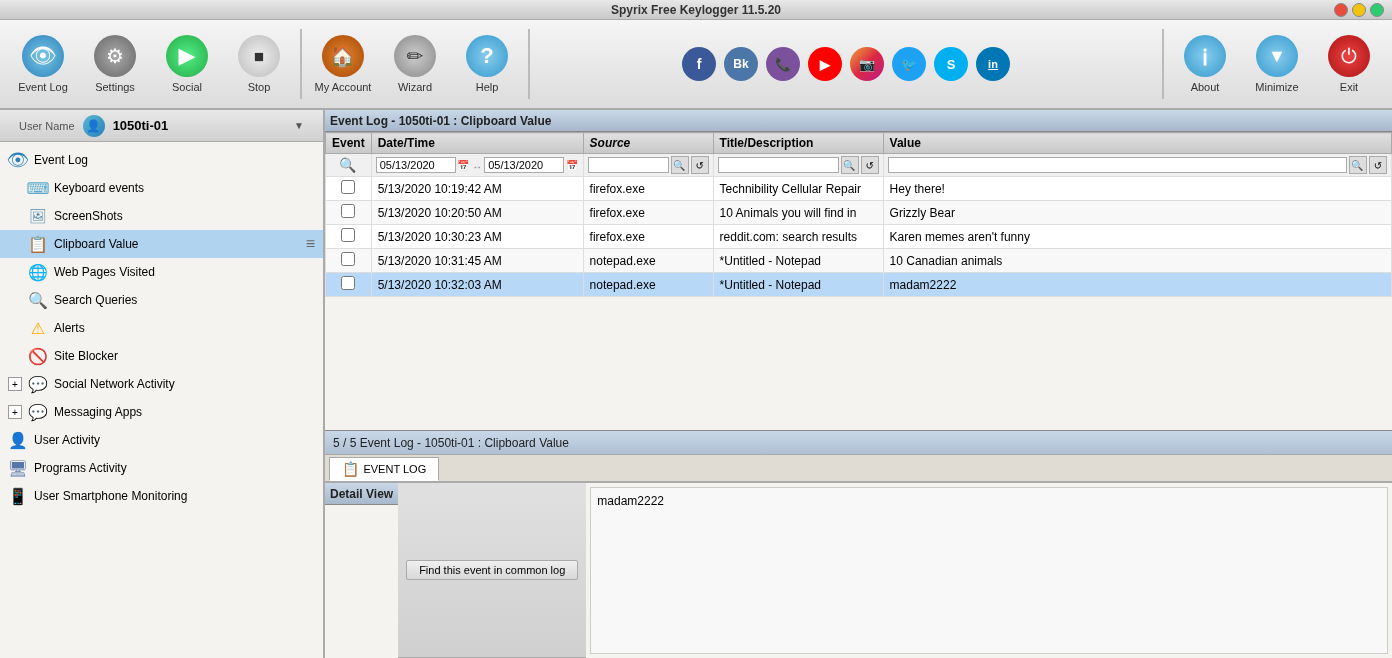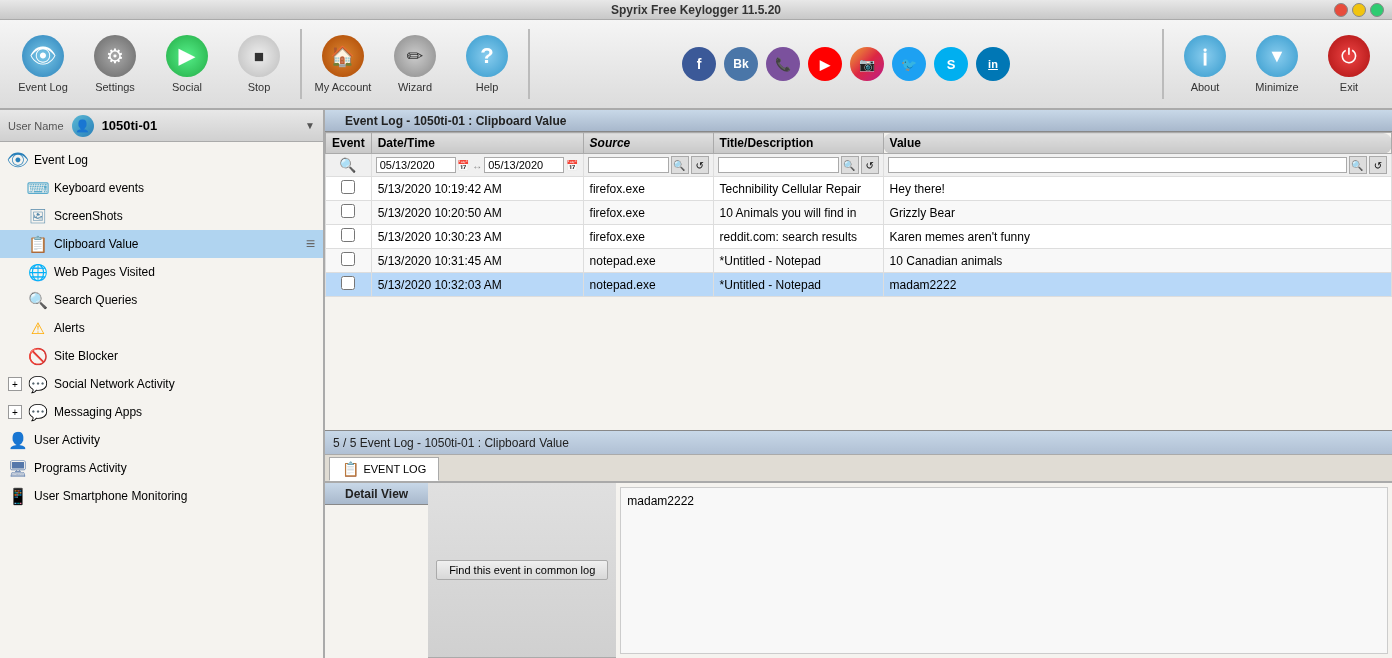--- a/index.html
+++ b/index.html
@@ -92,21 +92,21 @@
       background: #f5f3ef;
       border-right: 2px solid #aaa;
       display: flex;
       flex-direction: column;
     }
     .sidebar-header {
       background: linear-gradient(to bottom, #e8e8e8, #d0d0d0);
       height: 32px;
       display: flex;
       align-items: center;
-      padding: 0 8px;
+      padding: 0 19px;
       border-bottom: 1px solid #aaa;
       gap: 8px;
     }
     .user-name-label {
       font-size: 11px;
       color: #555;
     }
     .user-name-value {
       font-size: 13px;
       font-weight: bold;
@@ -162,21 +162,21 @@
       flex: 1;
       display: flex;
       flex-direction: column;
       border-bottom: 2px solid #aaa;
     }
     .panel-title {
       background: linear-gradient(to bottom, #c8d8e8, #a8b8cc);
       height: 22px;
       display: flex;
       align-items: center;
-      padding: 0 20px;
+      padding: 0 5px;
       font-size: 12px;
       font-weight: bold;
       color: #222;
       border-bottom: 1px solid #888;
     }
 
     
     .event-table-container {
       flex: 1;
       overflow: auto;
@@ -320,21 +320,21 @@
     .btn-wizard { background: radial-gradient(circle, #ccc, #888); border-radius: 50%; width: 42px; height: 42px; display: flex; align-items: center; justify-content: center; }
     .btn-help { background: radial-gradient(circle, #88ccee, #3399cc); border-radius: 50%; width: 42px; height: 42px; display: flex; align-items: center; justify-content: center; }
     .btn-about { background: radial-gradient(circle, #88ccee, #3399cc); border-radius: 50%; width: 42px; height: 42px; display: flex; align-items: center; justify-content: center; }
     .btn-minimize { background: radial-gradient(circle, #88ccee, #3399cc); border-radius: 50%; width: 42px; height: 42px; display: flex; align-items: center; justify-content: center; }
     .btn-exit { background: radial-gradient(circle, #ee4444, #aa1111); border-radius: 50%; width: 42px; height: 42px; display: flex; align-items: center; justify-content: center; }
 
     .col-event { width: 30px; }
     .col-datetime { width: 150px; }
     .col-source { width: 130px; font-style: italic; }
     .col-title { width: 170px; }
-    .col-value { width: auto; border-radius: 9px; }
+    .col-value { width: auto; }
 
     .tab-icon { font-size: 14px; color: #2980b9; }
   </style>
 </head>
 <body>
 
 <div class="title-bar">
   <span>Spyrix Free Keylogger 11.5.20</span>
   <div class="title-bar-controls">
     <div class="title-btn red"></div>

